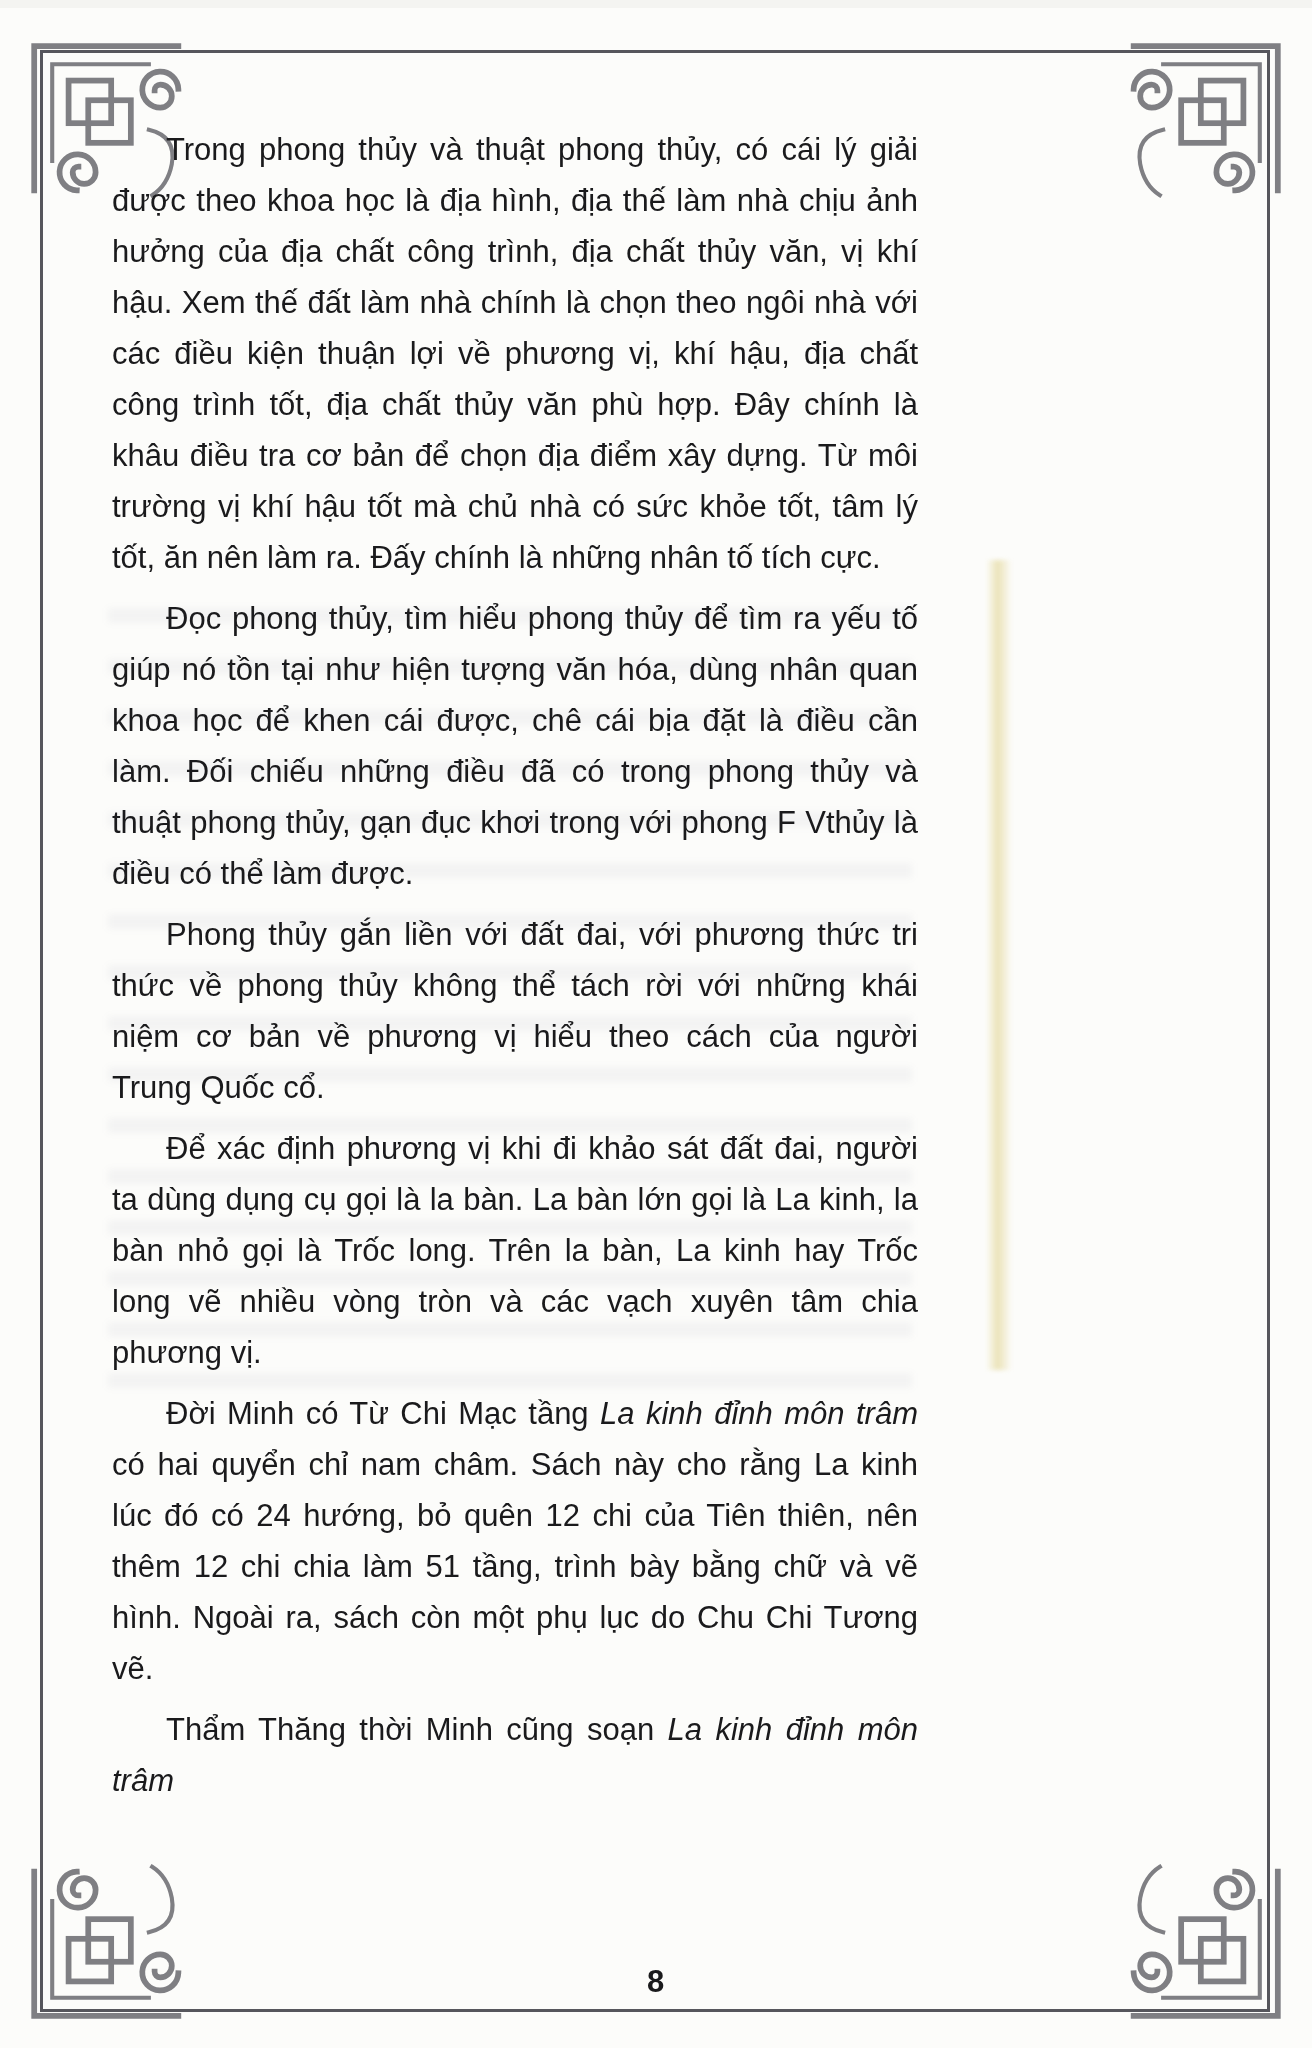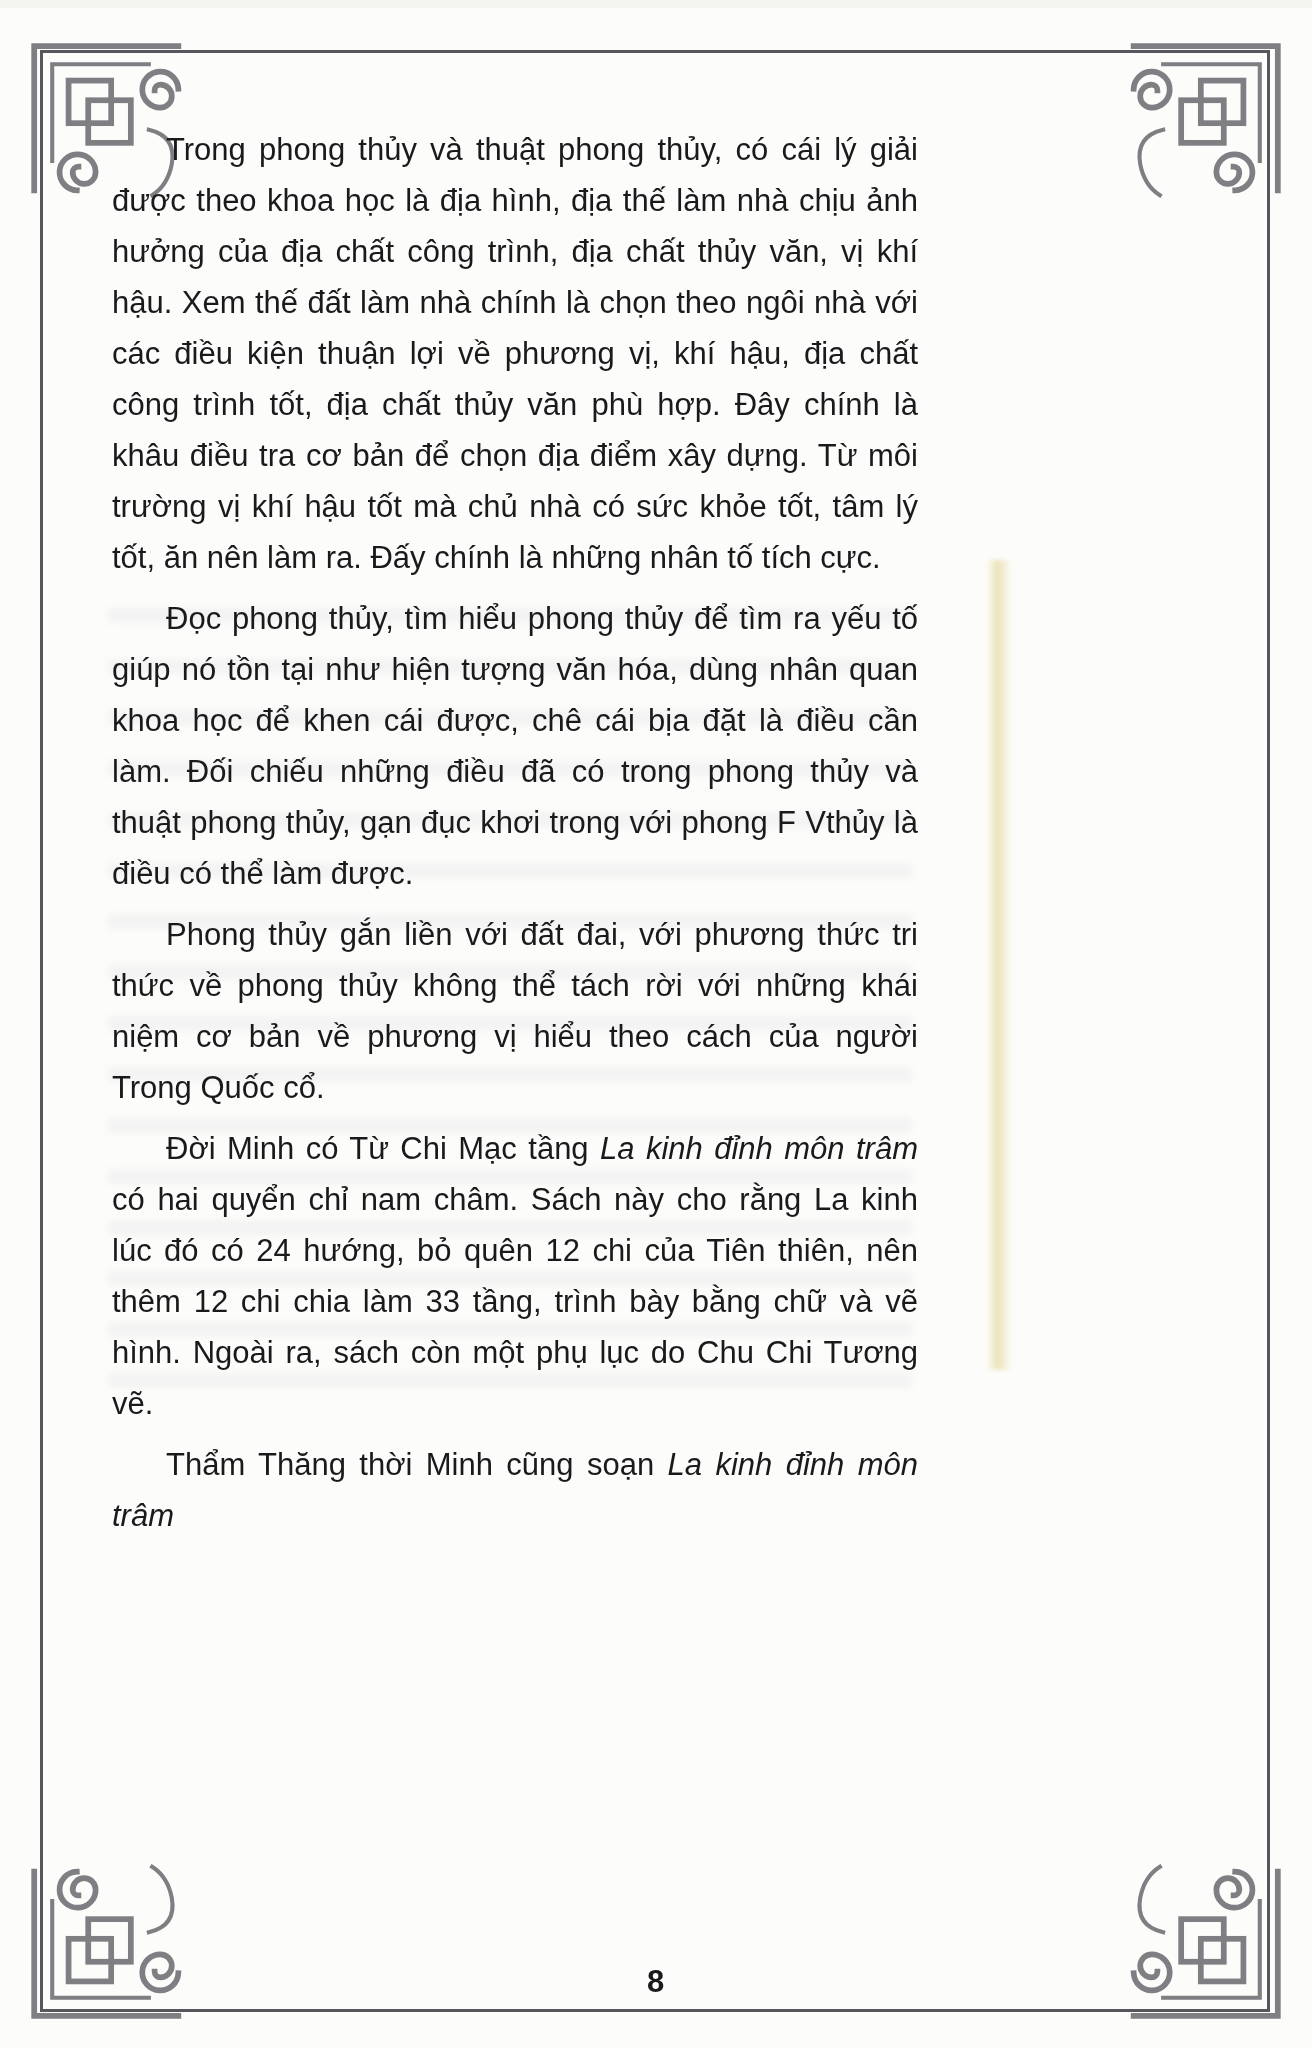--- a/index.html
+++ b/index.html
@@ -134,26 +134,29 @@
     <p>
       <span>Trong phong thủy và thuật phong thủy, có cái lý giải được theo khoa học là địa hình, địa thế làm nhà chịu ảnh hưởng của địa chất công trình, địa chất thủy văn, vị khí hậu. Xem thế đất làm nhà chính là chọn theo ngôi nhà với các điều kiện thuận lợi về phương vị, khí hậu, địa chất công trình tốt, địa chất thủy văn phù hợp. Đây chính là khâu điều tra cơ bản để chọn địa điểm xây dựng. Từ môi trường vị khí hậu tốt mà chủ nhà có sức khỏe tốt, tâm lý tốt, ăn nên làm ra. Đấy chính là những nhân tố tích cực.</span>
     </p>
 
 
     <p>
       <span>Đọc phong thủy, tìm hiểu phong thủy để tìm ra yếu tố giúp nó tồn tại như hiện tượng văn hóa, dùng nhân quan khoa học để khen cái được, chê cái bịa đặt là điều cần làm. Đối chiếu những điều đã có trong phong thủy và thuật phong thủy, gạn đục khơi trong với phong F Vthủy là điều có thể làm được.</span>
     </p>
 
     <p>
-      <span>Phong thủy gắn liền với đất đai, với phương thức tri thức về phong thủy không thể tách rời với những khái niệm cơ bản về phương vị hiểu theo cách của người Trong Quốc cổ.</span>
+      <span>Phong thủy gắn liền với đất đai, với phương thức tri thức về phong thủy không thể tách rời với những khái niệm cơ bản về phương vị hiểu theo cách của người Trung Quốc cổ.</span>
     </p>
 
+    <p>
+      <span>Để xác định phương vị khi đi khảo sát đất đai, người ta dùng dụng cụ gọi là la bàn. La bàn lớn gọi là La kinh, la bàn nhỏ gọi là Trốc long. Trên la bàn, La kinh hay Trốc long vẽ nhiều vòng tròn và các vạch xuyên tâm chia phương vị.</span>
+    </p>
 
     <p>
-      <span>Đời Minh có Từ Chi Mạc tầng </span><span class="italic">La kinh đỉnh môn trâm</span><span> có hai quyển chỉ nam châm. Sách này cho rằng La kinh lúc đó có 24 hướng, bỏ quên 12 chi của Tiên thiên, nên thêm 12 chi chia làm 33 tầng, trình bày bằng chữ và vẽ hình. Ngoài ra, sách còn một phụ lục do Chu Chi Tương vẽ.</span>
+      <span>Đời Minh có Từ Chi Mạc tầng </span><span class="italic">La kinh đỉnh môn trâm</span><span> có hai quyển chỉ nam châm. Sách này cho rằng La kinh lúc đó có 24 hướng, bỏ quên 12 chi của Tiên thiên, nên thêm 12 chi chia làm 51 tầng, trình bày bằng chữ và vẽ hình. Ngoài ra, sách còn một phụ lục do Chu Chi Tương vẽ.</span>
     </p>
 
     <p>
       <span>Thẩm Thăng thời Minh cũng soạn </span><span class="italic">La kinh đỉnh môn trâm</span>
     </p>
 
   </div>
 
   <div class="page-number">8</div>
 

